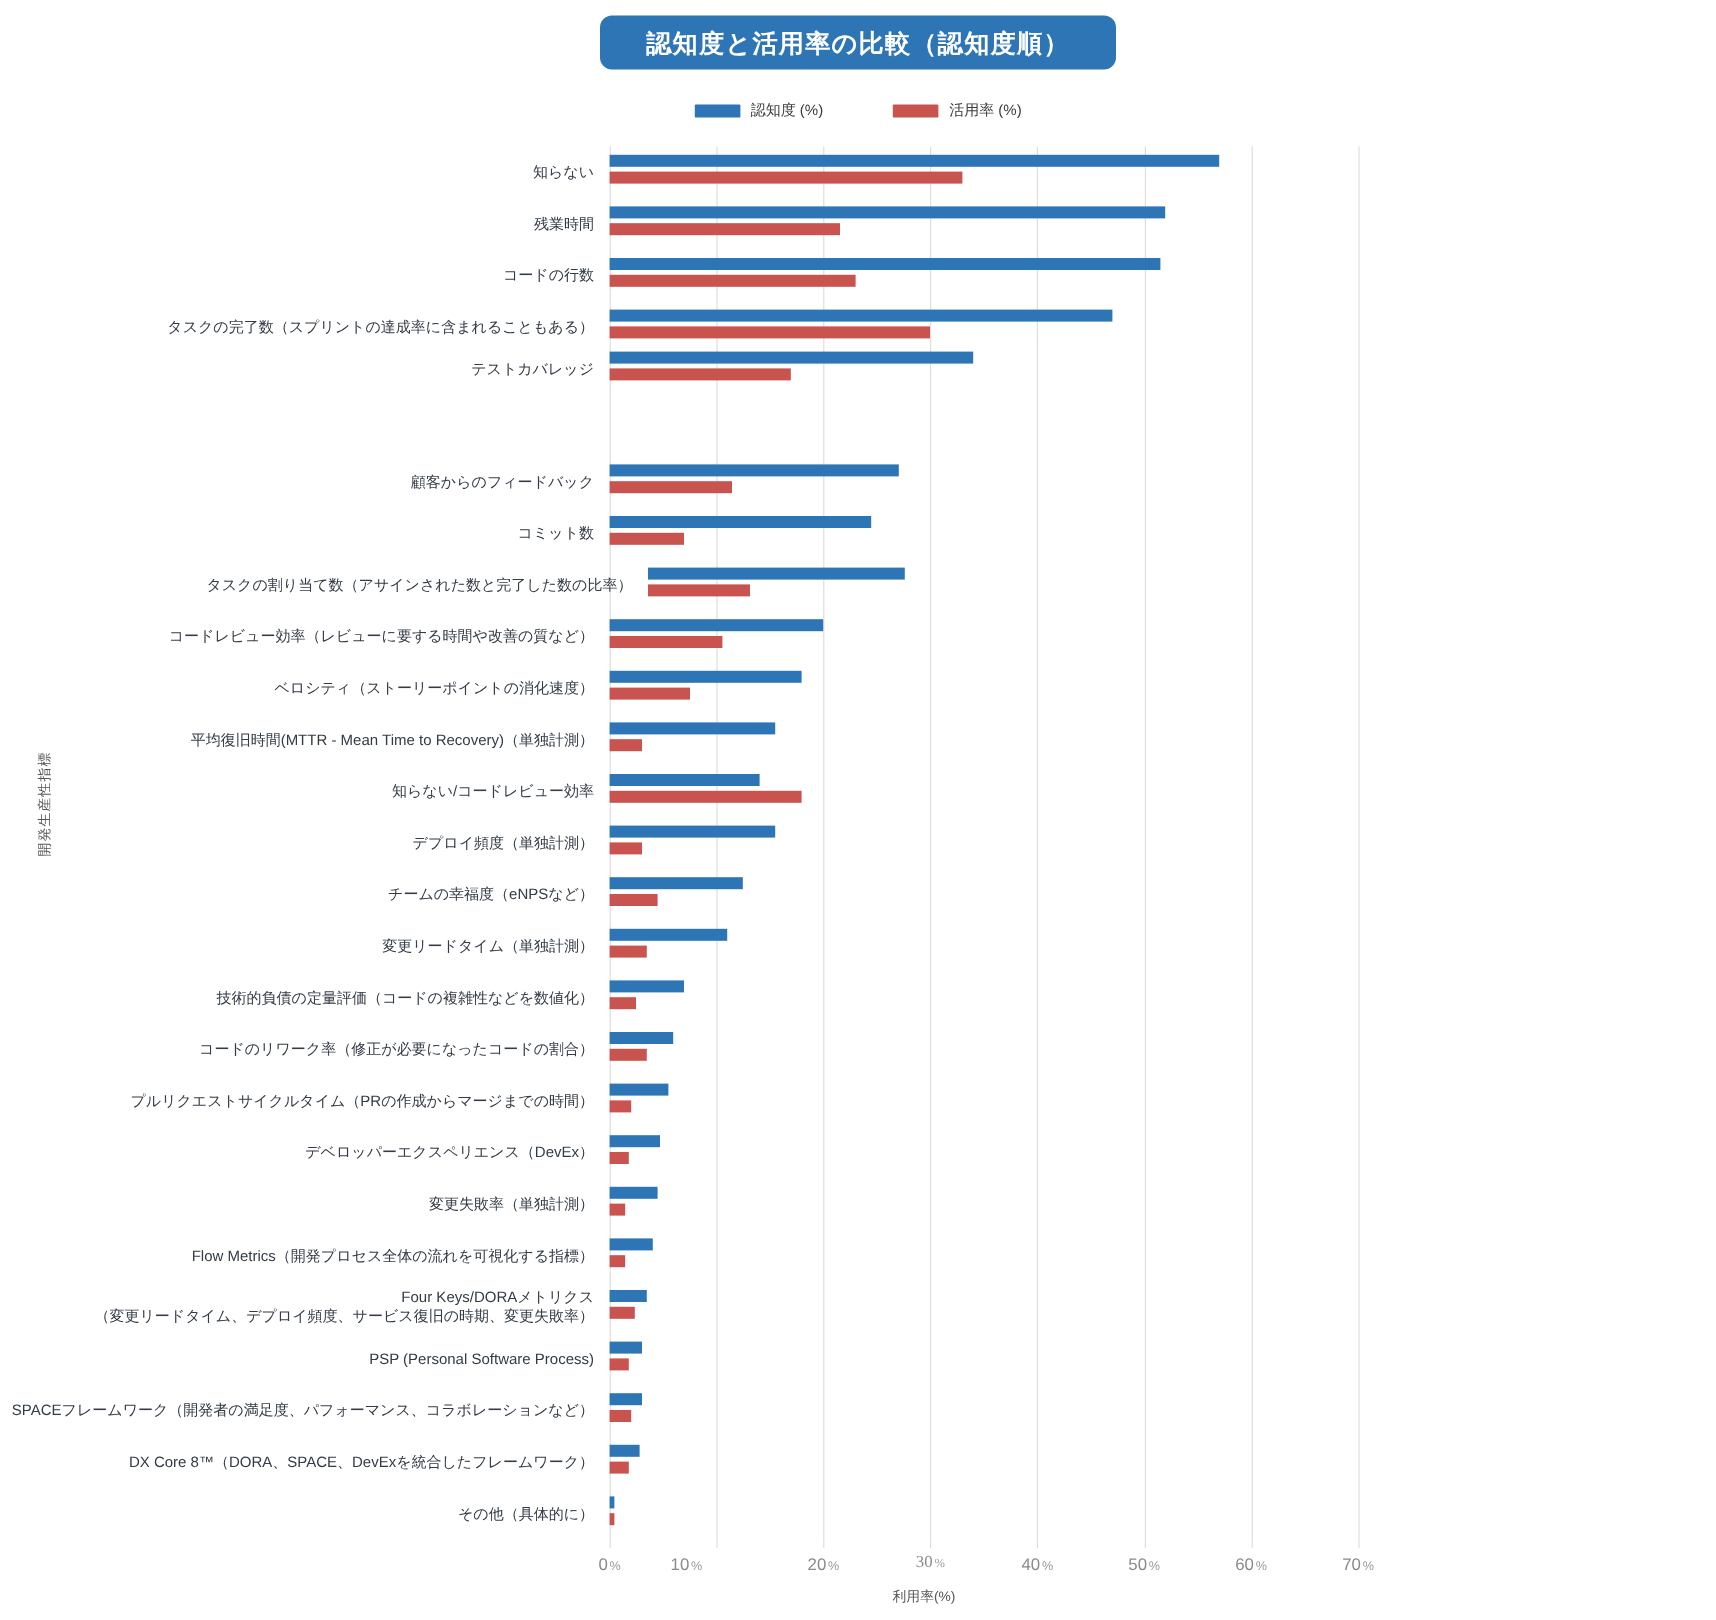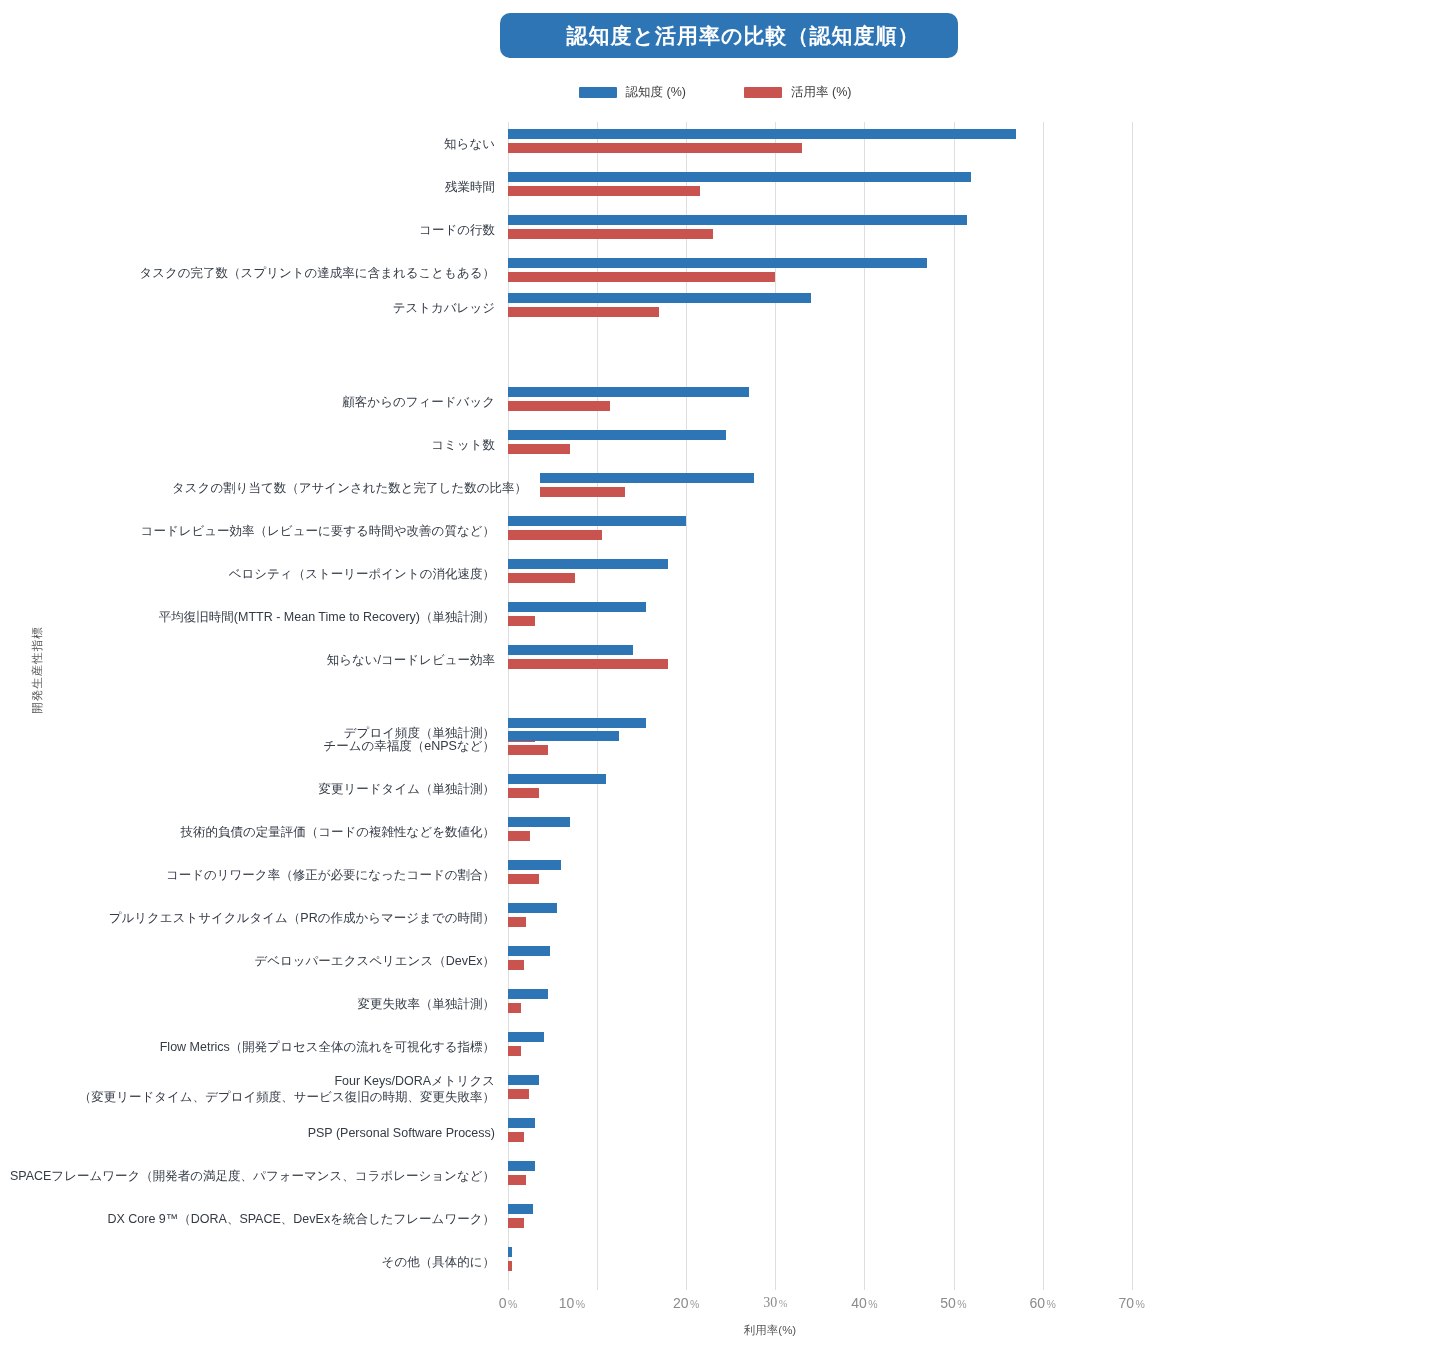--- a/index.html
+++ b/index.html
@@ -6,21 +6,21 @@
   body {
     width:1430px; height:1350px; position:relative; overflow:hidden;
     font-family:"Liberation Sans","DejaVu Sans",sans-serif;
     -webkit-font-smoothing:antialiased;
   }
 
   
   .title-pill {
     position:absolute; left:500px; top:13px; width:430px; height:45px;
     border-radius:10px; display:flex; align-items:center; justify-content:center;
-    color:#ffffff; font-size:21px; font-weight:bold; letter-spacing:1px;padding-left:28px;
+    color:#ffffff; font-size:21px; font-weight:bold; letter-spacing:1px;
   }
 
   
   .legend {
     position:absolute; top:84px; left:0; width:100%;
     display:flex; justify-content:center; gap:58px;
   }
   .legend-item { display:flex; align-items:center; gap:9px; }
   .legend-swatch { width:38px; height:11px; border-radius:1px; }
   .legend-label { font-size:12.5px; color:#3c3c3c; }
@@ -147,21 +147,21 @@
     <div class="crow" style="top: 473px;">
       <div class="cat-label">平均復旧時間(MTTR - Mean Time to Recovery)（単独計測）</div>
       <div class="bar aw" style="width: 138.105px; background: rgb(46, 117, 182);"></div>
       <div class="bar us" style="width: 26.73px; background: rgb(201, 83, 79);"></div>
     </div>
     <div class="crow" style="top: 516px;">
       <div class="cat-label">知らない/コードレビュー効率</div>
       <div class="bar aw" style="width: 124.74px; background: rgb(46, 117, 182);"></div>
       <div class="bar us" style="width: 160.38px; background: rgb(201, 83, 79);"></div>
     </div>
-    <div class="crow" style="top: 589px;">
+    <div class="crow" style="top: 559px;">
       <div class="cat-label">デプロイ頻度（単独計測）</div>
       <div class="bar aw" style="width: 138.105px; background: rgb(46, 117, 182);"></div>
       <div class="bar us" style="width: 26.73px; background: rgb(201, 83, 79);"></div>
     </div>
     <div class="crow" style="top: 602px;">
       <div class="cat-label">チームの幸福度（eNPSなど）</div>
       <div class="bar aw" style="width: 111.375px; background: rgb(46, 117, 182);"></div>
       <div class="bar us" style="width: 40.095px; background: rgb(201, 83, 79);"></div>
     </div>
     <div class="crow" style="top: 645px;">
@@ -209,21 +209,21 @@
       <div class="cat-label">PSP (Personal Software Process)</div>
       <div class="bar aw" style="width: 26.73px; background: rgb(46, 117, 182);"></div>
       <div class="bar us" style="width: 16.038px; background: rgb(201, 83, 79);"></div>
     </div>
     <div class="crow" style="top: 1032px;">
       <div class="cat-label">SPACEフレームワーク（開発者の満足度、パフォーマンス、コラボレーションなど）</div>
       <div class="bar aw" style="width: 26.73px; background: rgb(46, 117, 182);"></div>
       <div class="bar us" style="width: 17.82px; background: rgb(201, 83, 79);"></div>
     </div>
     <div class="crow" style="top: 1075px;">
-      <div class="cat-label">DX Core 9™（DORA、SPACE、DevExを統合したフレームワーク）</div>
+      <div class="cat-label">DX Core 8™（DORA、SPACE、DevExを統合したフレームワーク）</div>
       <div class="bar aw" style="width: 24.948px; background: rgb(46, 117, 182);"></div>
       <div class="bar us" style="width: 16.038px; background: rgb(201, 83, 79);"></div>
     </div>
     <div class="crow" style="top: 1118px;">
       <div class="cat-label">その他（具体的に）</div>
       <div class="bar aw" style="width: 4.455px; background: rgb(46, 117, 182);"></div>
       <div class="bar us" style="width: 4.455px; background: rgb(201, 83, 79);"></div>
     </div>
   </div>
 

